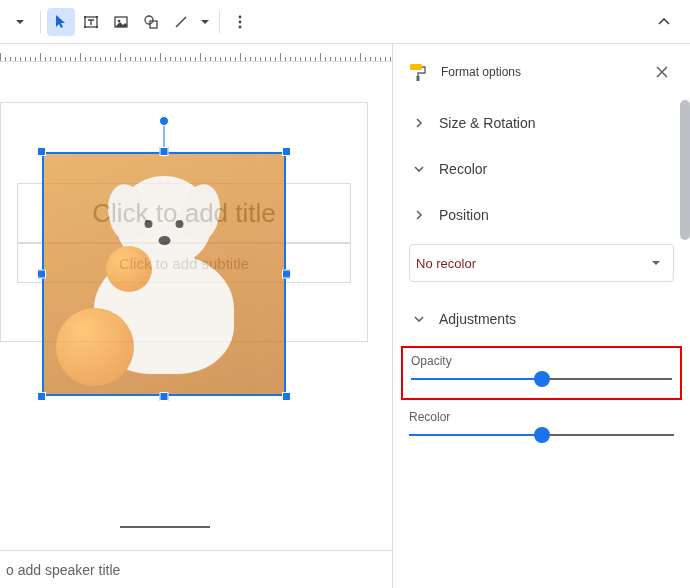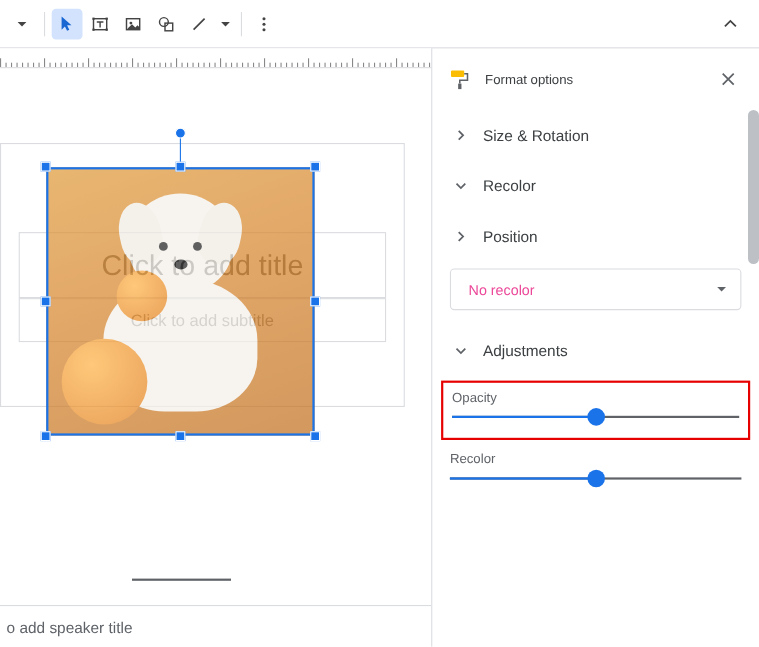--- a/index.html
+++ b/index.html
@@ -14,21 +14,21 @@
     
     .main-area { display: flex; height: 544px; }
     
     .canvas-area { flex: 1; position: relative; background: #fff; }
     .ruler { height: 18px; border-bottom: 1px solid #dadce0; position: relative; overflow: hidden; }
     .ruler-tick { position: absolute; bottom: 0; width: 1px; background: #888; }
     .ruler-tick.major { height: 8px; }
     .ruler-tick.minor { height: 4px; }
     
     .slide-region { position: relative; padding-top: 40px; }
-    .slide-frame { border: 1px solid #dadce0; margin-left: 0; margin-right: 24px; height: 240px; position: relative; background:#fff;margin-top:28px; }
+    .slide-frame { border: 1px solid #dadce0; margin-left: 0; margin-right: 24px; height: 240px; position: relative; background:#fff; }
     .title-box { position: absolute; left: 16px; right: 16px; top: 80px; height: 60px; border: 1px solid #dadce0; display:flex; align-items:center; justify-content:center; }
     .title-text { color: #666; font-size: 26px; }
     .subtitle-box { position: absolute; left: 16px; right: 16px; top: 140px; height: 40px; border: 1px solid #dadce0; display:flex; align-items:center; justify-content:center; }
     .subtitle-text { color: #888; font-size: 15px; }
     
     .sel-image { position: absolute; left: 42px; top: 108px; width: 244px; height: 244px; }
     .sel-img-inner { width: 100%; height: 100%; background: linear-gradient(160deg, #e09b3a 0%, #d88830 40%, #c27120 100%); opacity: 0.72; position: relative; overflow:hidden; }
     .dog { position:absolute; left:50%; top:10%; transform:translateX(-50%); width:170px; height:200px; }
     .dog-head { position:absolute; left:50%; top:0; transform:translateX(-50%); width:95px; height:90px; background:#f4f0ea; border-radius:50% 50% 46% 46%; }
     .dog-ear { position:absolute; top:8px; width:38px; height:56px; background:#f0ebe3; border-radius:50% 50% 40% 40%; }
@@ -55,21 +55,21 @@
     .panel-header { height: 56px; display:flex; align-items:center; padding: 0 14px; border-bottom:1px solid transparent; }
     .panel-icon { width:20px; height:20px; margin-right:14px; color:#fbbc04; }
     .panel-title { flex:1; font-size:12px; color:#3c4043; font-weight:400; }
     .panel-close { width:28px; height:28px; display:flex; align-items:center; justify-content:center; color:#5f6368; cursor:pointer; font-size:18px; }
     
     .panel-body { flex:1; overflow-y:auto; padding: 0 14px 20px; }
     .section-row { display:flex; align-items:center; height:46px; padding:4px 0; cursor:pointer; }
     .sec-arrow { width:24px; color:#5f6368; display:flex; align-items:center; justify-content:center; }
     .sec-label { flex:1; color:#3c4043; font-size:14px; padding-left:8px; }
     
-    .dropdown { border:1px solid #dadce0; border-radius:4px; height:38px; display:flex; align-items:center; padding:0 16px; margin: 6px 2px 14px; cursor:pointer; color:#ec4899; font-size:13px; position:relative; }
+    .dropdown { border:1px solid #dadce0; border-radius:4px; height:38px; display:flex; align-items:center; padding:0 6px; margin: 6px 2px 14px; cursor:pointer; color:#7f1d1d; font-size:13px; position:relative; }
     .dd-caret { position:absolute; right:12px; color:#5f6368; }
     
     .slider-group { margin: 8px 2px 14px; }
     .slider-label { font-size:12px; color:#5f6368; margin-bottom:10px; }
     .slider-track { position:relative; height: 2px; background:#5f6368; }
     .slider-fill { position:absolute; left:0; top:0; height:2px; background:#1a73e8; }
     .slider-thumb { position:absolute; top:50%; width:16px; height:16px; background:#1a73e8; border-radius:50%; transform:translate(-50%,-50%); }
     
     .highlight-box { border:2px solid #e60000; padding: 6px 8px 18px; margin: 4px -6px 10px; }
     .highlight-box .slider-group { margin: 0; }

